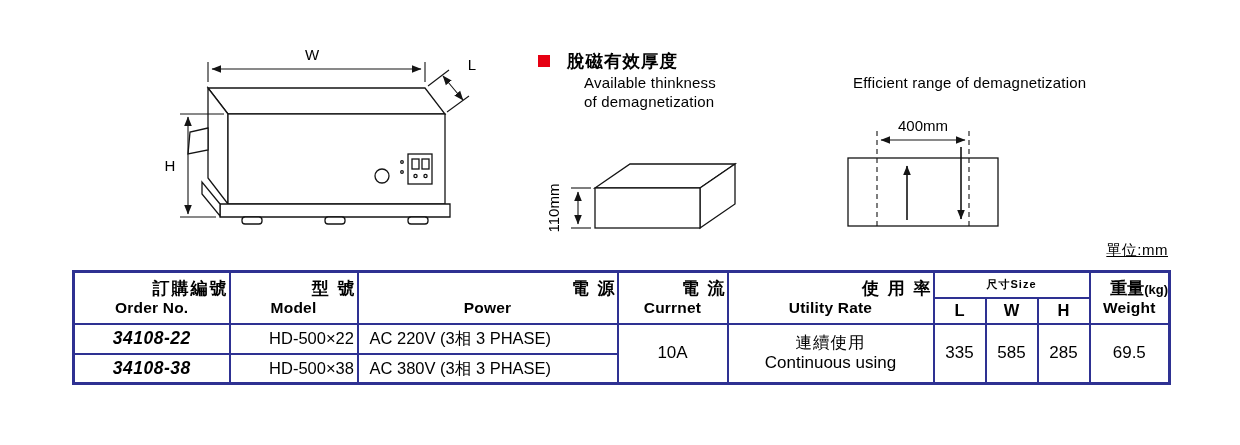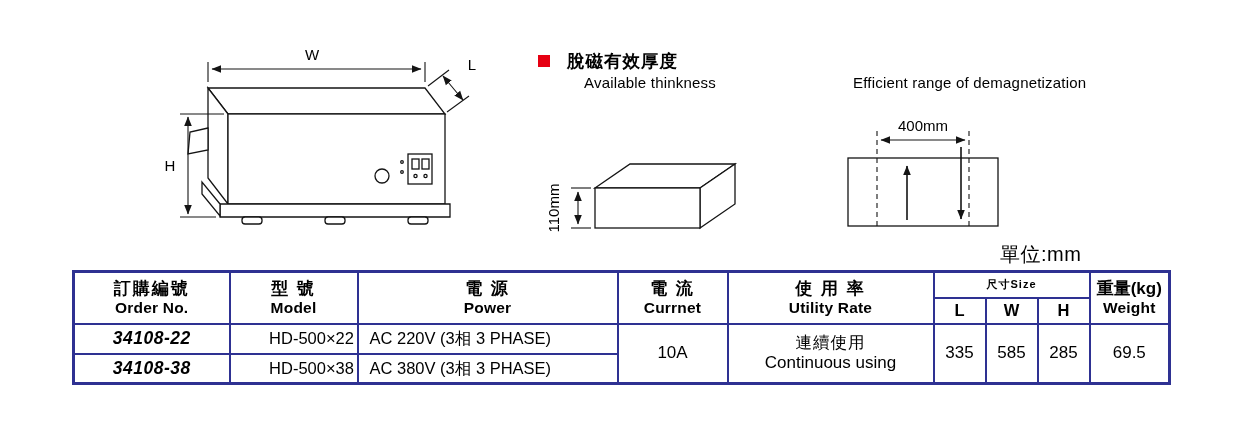--- a/index.html
+++ b/index.html
@@ -27,40 +27,40 @@
     font-family: "Liberation Sans", "DejaVu Sans", sans-serif;
     font-size: 15px; fill: #000;
   }
 
   
   .section-header { display: flex; align-items: center; gap: 17px; }
   .bullet { width: 12px; height: 12px; background: #e60012; flex: 0 0 auto; }
   .sec-title { font-size: 17.5px; font-weight: bold; letter-spacing: 1px; }
   .sec-desc { font-size: 15px; line-height: 19px; letter-spacing: 0.2px; }
 
-  .unit-note { font-size: 20px; letter-spacing: 0.5px; text-align: left; }
+  .unit-note { font-size: 15px; letter-spacing: 0.5px; text-align: right; text-decoration: underline; }
 
   
   .spec-table {
     position: absolute; left: 72px; top: 270px;
     width: 1096px; border-collapse: collapse; table-layout: fixed;
     border: 3px solid #2e3192;
   }
   .spec-table th, .spec-table td {
     border: 2px solid #2e3192;
     text-align: center; vertical-align: middle;
     padding: 1px 0; line-height: 1.18; color: #000;
     overflow: hidden; white-space: nowrap;
   }
   .hrow th { height: 26px; }
   .hrow2 th { height: 26px; font-size: 16.5px; font-weight: bold; }
-  .zh { font-size: 17px; font-weight: bold; letter-spacing: 2px; display: block; }
+  .zh { font-size: 17px; font-weight: bold; letter-spacing: 2px; display: block; text-align: right; }
   .en { font-size: 15.5px; font-weight: bold; letter-spacing: 0.2px; display: block; }
   .size-th { font-size: 11px; font-weight: bold; letter-spacing: 1px; }
-  .kg { font-size: 17px; font-weight: bold; letter-spacing: 0; }
+  .kg { font-size: 13px; font-weight: bold; letter-spacing: 0; }
   .brow td { height: 30px; font-size: 17px; }
   td.order { font-weight: bold; font-style: italic; font-size: 17.5px; letter-spacing: 0.5px; }
   td.model-cell { font-size: 16.5px; padding-left: 36px; }
   td.power { text-align: left; padding-left: 11px; font-size: 16.5px; }
   .uzh { font-size: 16.5px; letter-spacing: 1px; display: block; }
   .uen { font-size: 17px; display: block; }
 </style>
 </head>
 <body>
 
@@ -116,20 +116,21 @@
       <text x="20" y="135" text-anchor="middle">H</text>
     </g>
   </svg>
 
   <div class="abs section-header" style="left:538px; top:49px;">
     <span class="bullet"></span>
     <span class="sec-title">脫磁有效厚度</span>
   </div>
   <div class="abs sec-desc" style="left:560px; top:73px;margin-left:24px;">
     <div>Available thinkness</div>
+    <div>of demagnetization</div>
   </div>
 
   <svg class="abs" style="left:545px; top:138px;" width="212" height="102" viewBox="0 0 212 102">
     <defs>
       <marker id="arrB" markerWidth="10" markerHeight="10" refX="9" refY="5" orient="auto-start-reverse" markerUnits="userSpaceOnUse">
         <path d="M0,1.2 L9.5,5 L0,8.8 Z" fill="#141414"></path>
       </marker>
     </defs>
     <g class="draw">
       <polygon points="50,50 85,26 190,26 155,50"></polygon>

